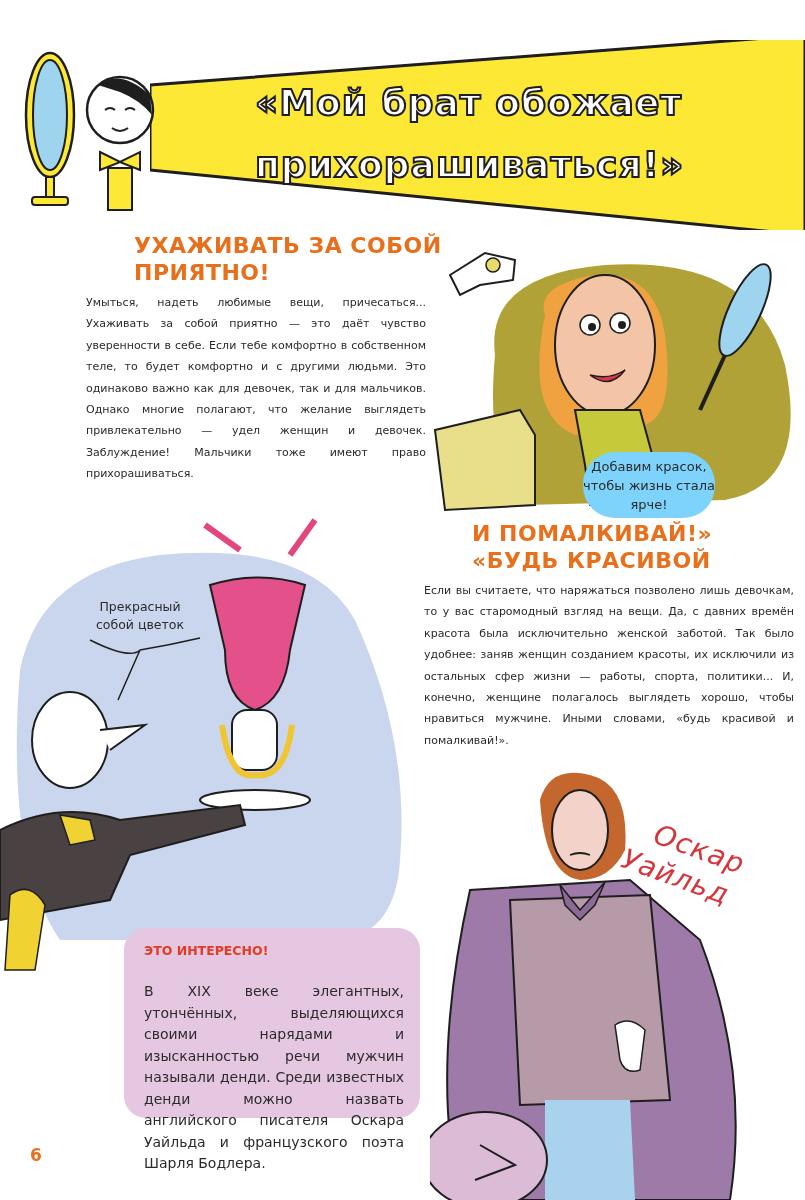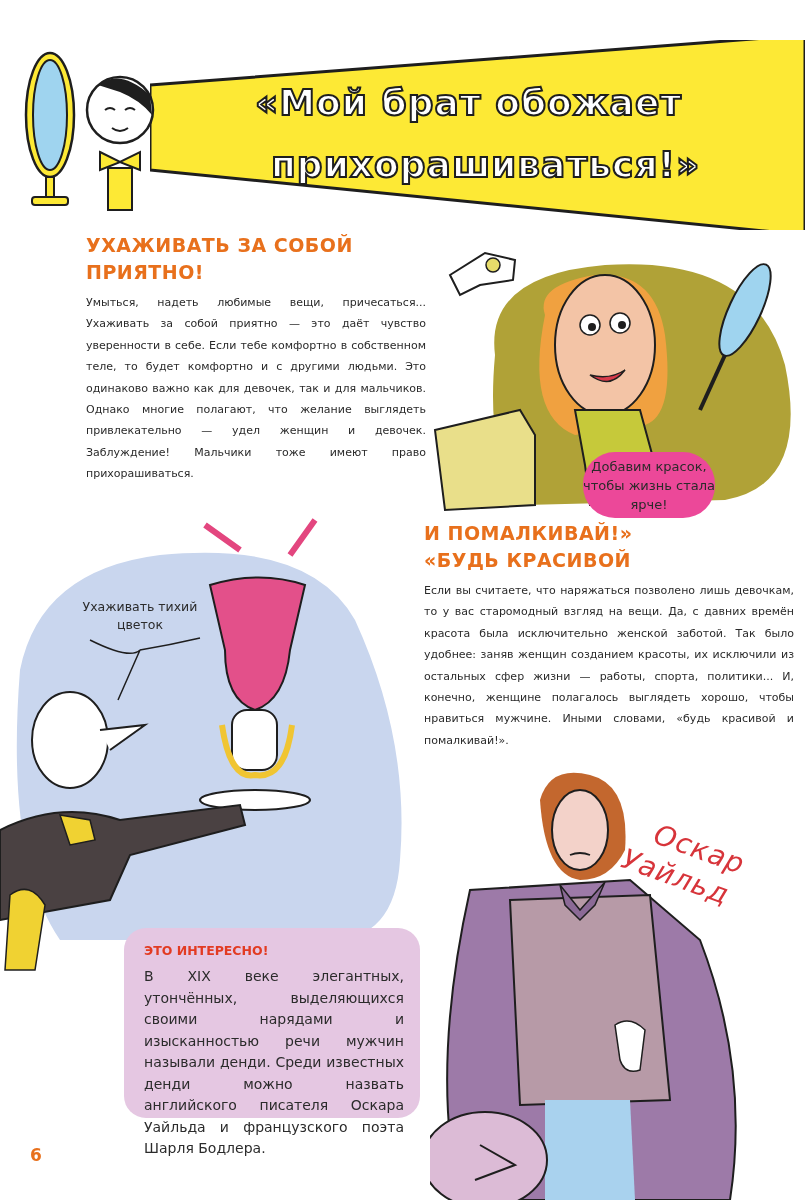--- a/index.html
+++ b/index.html
@@ -18,54 +18,55 @@
   .title {
     left: 255px; top: 72px; width: 540px;
     font-family: "DejaVu Sans", sans-serif;
     font-size: 36px; line-height: 62px; font-weight: bold;
     color: #ffffff;
     -webkit-text-stroke: 2px #1e1e1e;
     letter-spacing: 1px;
     white-space: nowrap;
   }
   .title span { display: block; }
-  .title .l2 { margin-left: 16px; }
+  .title .l2 { margin-left: 0; }
 
   
   .h-orange {
     color: #e8701c; font-weight: bold;
-    font-size: 19px; line-height: 27px; letter-spacing: 0.5px;
+    font-size: 22px; line-height: 27px; letter-spacing: 0.5px;
     text-transform: uppercase;
+    margin-left: 48px;
   }
   .para {
     font-size: 11px; line-height: 21.4px; color: #2a2a2a;
     text-align: justify;
   }
 
   
   .bubble-yellow {
     left: 583px; top: 452px; width: 132px; height: 66px;
-    background: #ec4899; border-radius: 32px;
+    background: #7dd3fc; border-radius: 32px;
     font-size: 13px; line-height: 19px; text-align: center;
     display: flex; align-items: center; justify-content: center;
   }
   .bubble-blue-text {
     left: 80px; top: 598px; width: 120px;
     font-size: 12.5px; line-height: 18px; text-align: center;
   }
 
   
   .infobox {
     left: 124px; top: 928px; width: 296px; height: 190px;
     background: #e5c7e2; border-radius: 22px;
     padding: 14px 16px 10px 20px; box-sizing: border-box;
   }
   .infobox .ititle {
     color: #e23b22; font-weight: bold; font-size: 12.5px; line-height: 18px;
-    margin-bottom: 6px;
+    margin-bottom: 21px;
   }
   .infobox .ibody { font-size: 14px; line-height: 21.5px; text-align: justify; }
 
   .signature {
     left: 640px; top: 810px; width: 170px; height: 90px;
     font-family: "DejaVu Sans", sans-serif;
     color: #d7343a; font-size: 28px; line-height: 34px;
     transform: rotate(20deg); transform-origin: left top;
     font-style: italic; letter-spacing: 1px;
   }
@@ -146,21 +147,21 @@
   <rect x="232" y="210" width="45" height="60" rx="15" fill="#ffffff" stroke="#1e1e1e" stroke-width="2"></rect>
   <path d="M222 225 Q230 280 255 275 Q285 280 292 225" fill="none" stroke="#f0c532" stroke-width="6"></path>
   <ellipse cx="255" cy="300" rx="55" ry="10" fill="#ffffff" stroke="#1e1e1e" stroke-width="2"></ellipse>
 
   <ellipse cx="70" cy="240" rx="38" ry="48" fill="#ffffff" stroke="#1e1e1e" stroke-width="2"></ellipse>
   <path d="M100 230 L145 225 L110 250" fill="#ffffff" stroke="#1e1e1e" stroke-width="2"></path>
   <path d="M0 330 Q60 300 120 320 L240 305 L245 325 L130 355 L110 400 L0 420 Z" fill="#4a4142" stroke="#1e1e1e" stroke-width="2"></path>
   <path d="M60 315 L90 320 L95 340 L70 345 Z" fill="#f0d232" stroke="#1e1e1e" stroke-width="1.5"></path>
   <path d="M10 395 Q30 380 45 405 L35 470 L5 470 Z" fill="#f0d232" stroke="#1e1e1e" stroke-width="1.5"></path>
 </svg>
-<div class="abs bubble-blue-text">Ухаживать тихий цветок</div>
+<div class="abs bubble-blue-text">Прекрасный собой цветок</div>
 
 <svg class="abs" style="left:430px;top:770px;width:340px;height:430px" viewBox="0 0 340 430">
   <path d="M40 120 Q0 300 30 430 L300 430 Q320 300 270 170 L200 110 Z" fill="#9d7aa8" stroke="#1e1e1e" stroke-width="2"></path>
   <path d="M80 130 L220 125 L240 330 L90 335 Z" fill="#b79aa7" stroke="#1e1e1e" stroke-width="2"></path>
   <path d="M115 330 L200 330 L205 430 L115 430 Z" fill="#a9d2ee"></path>
   <path d="M110 30 Q120 -5 160 5 Q200 15 195 80 Q180 110 150 110 Q115 105 110 30 Z" fill="#c3672e"></path>
   <ellipse cx="150" cy="60" rx="28" ry="40" fill="#f3d2c9" stroke="#1e1e1e" stroke-width="2"></ellipse>
   <path d="M140 85 q10 -4 20 0" fill="none" stroke="#1e1e1e" stroke-width="1.8"></path>
   <path d="M130 115 L150 140 L175 112 L165 135 L150 150 L135 135 Z" fill="#8b6a96" stroke="#1e1e1e" stroke-width="1.5"></path>
   <ellipse cx="55" cy="390" rx="62" ry="48" fill="#dcbbd6" stroke="#1e1e1e" stroke-width="2"></ellipse>

